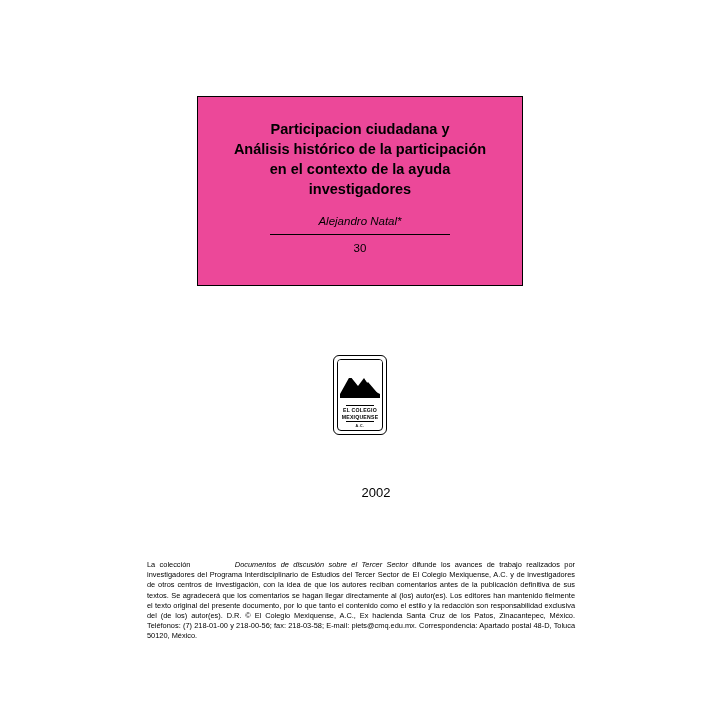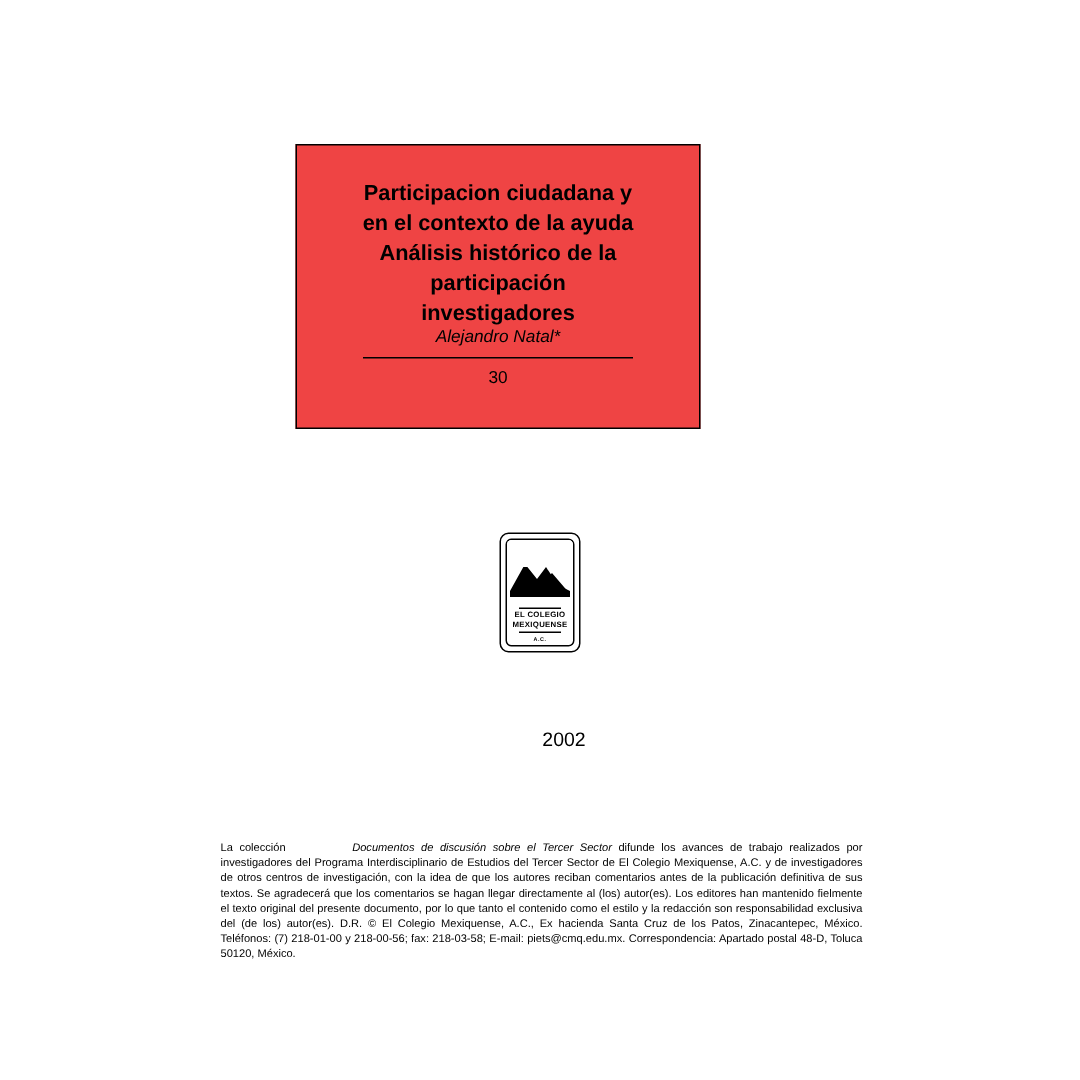--- a/index.html
+++ b/index.html
@@ -18,41 +18,41 @@
     position: relative;
     width: 720px;
     height: 720px;
   }
 
   
   .title-box {
     position: absolute;
     left: 197px;
     top: 96px;
-    width: 270px;
+    width: 326px;
     height: 190px;
     border: 1px solid #000000;
     box-sizing: border-box;
-    background: #ef4444;
+    background: #ec4899;
   }
   .title-block {
     text-align: center;
     font-weight: bold;
     font-size: 14.5px;
     line-height: 20px;
     padding: 22px 18px 0 18px;
   }
   .title-line {
     display: block;
   }
   .author {
     text-align: center;
     font-style: italic;
     font-size: 11.5px;
-    margin-top: 0;
+    margin-top: 16px;
   }
   .rule {
     width: 180px;
     height: 1px;
     background: #000000;
     margin: 7px auto 0 auto;
   }
   .doc-number {
     text-align: center;
     font-size: 11.5px;
@@ -152,22 +152,22 @@
   }
 </style>
 </head>
 <body>
 
 <div class="page">
 
   <div class="title-box">
     <div class="title-block">
       <span class="title-line">Participacion ciudadana y</span>
+      <span class="title-line">Análisis histórico de la participación</span>
       <span class="title-line">en el contexto de la ayuda</span>
-      <span class="title-line">Análisis histórico de la participación</span>
       <span class="title-line">investigadores</span>
     </div>
     <div class="author">Alejandro Natal*</div>
     <div class="rule"></div>
     <div class="doc-number">30</div>
   </div>
 
   <div class="logo-wrap">
     <div class="logo-frame"></div>
     <div class="logo-inner">

